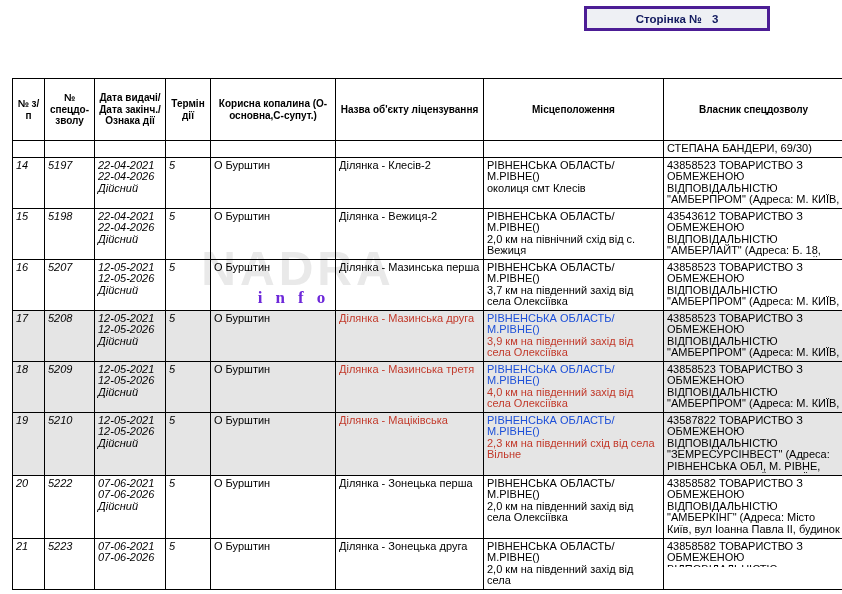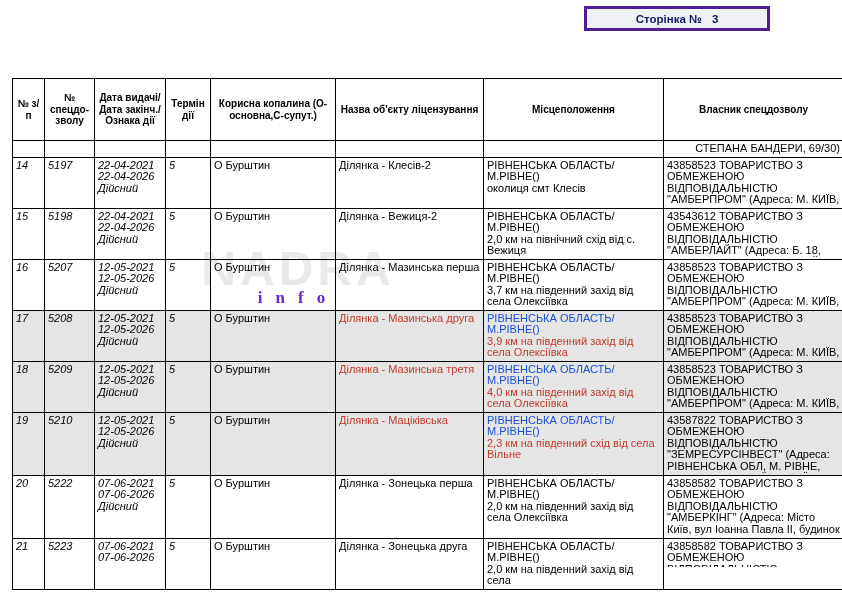--- a/index.html
+++ b/index.html
@@ -83,21 +83,21 @@
     height: 55px;
     padding: 3px 2px;
   }
   .c-num { width: 27px; }
   .c-perm { width: 45px; }
   .c-dates { width: 66px; }
   .c-term { width: 40px; }
   .c-mineral { width: 120px; }
   .c-object { width: 143px; }
   .c-location { width: 175px; }
-  .c-owner { width: 175px; text-align: right; }
+  .c-owner { width: 175px; }
 
   td.ctr { text-align: left; font-style: italic; }
   td.lft { text-align: left; }
 
   .cell-line { display: block; }
   .hl-row td { background: #e5e5e5; }
   .hl-obj { color: #c23a2b; }
   .hl-loc-1 { color: #1c4fd8; }
   .hl-loc-2 { color: #c23a2b; }
   .top-fragment td {

